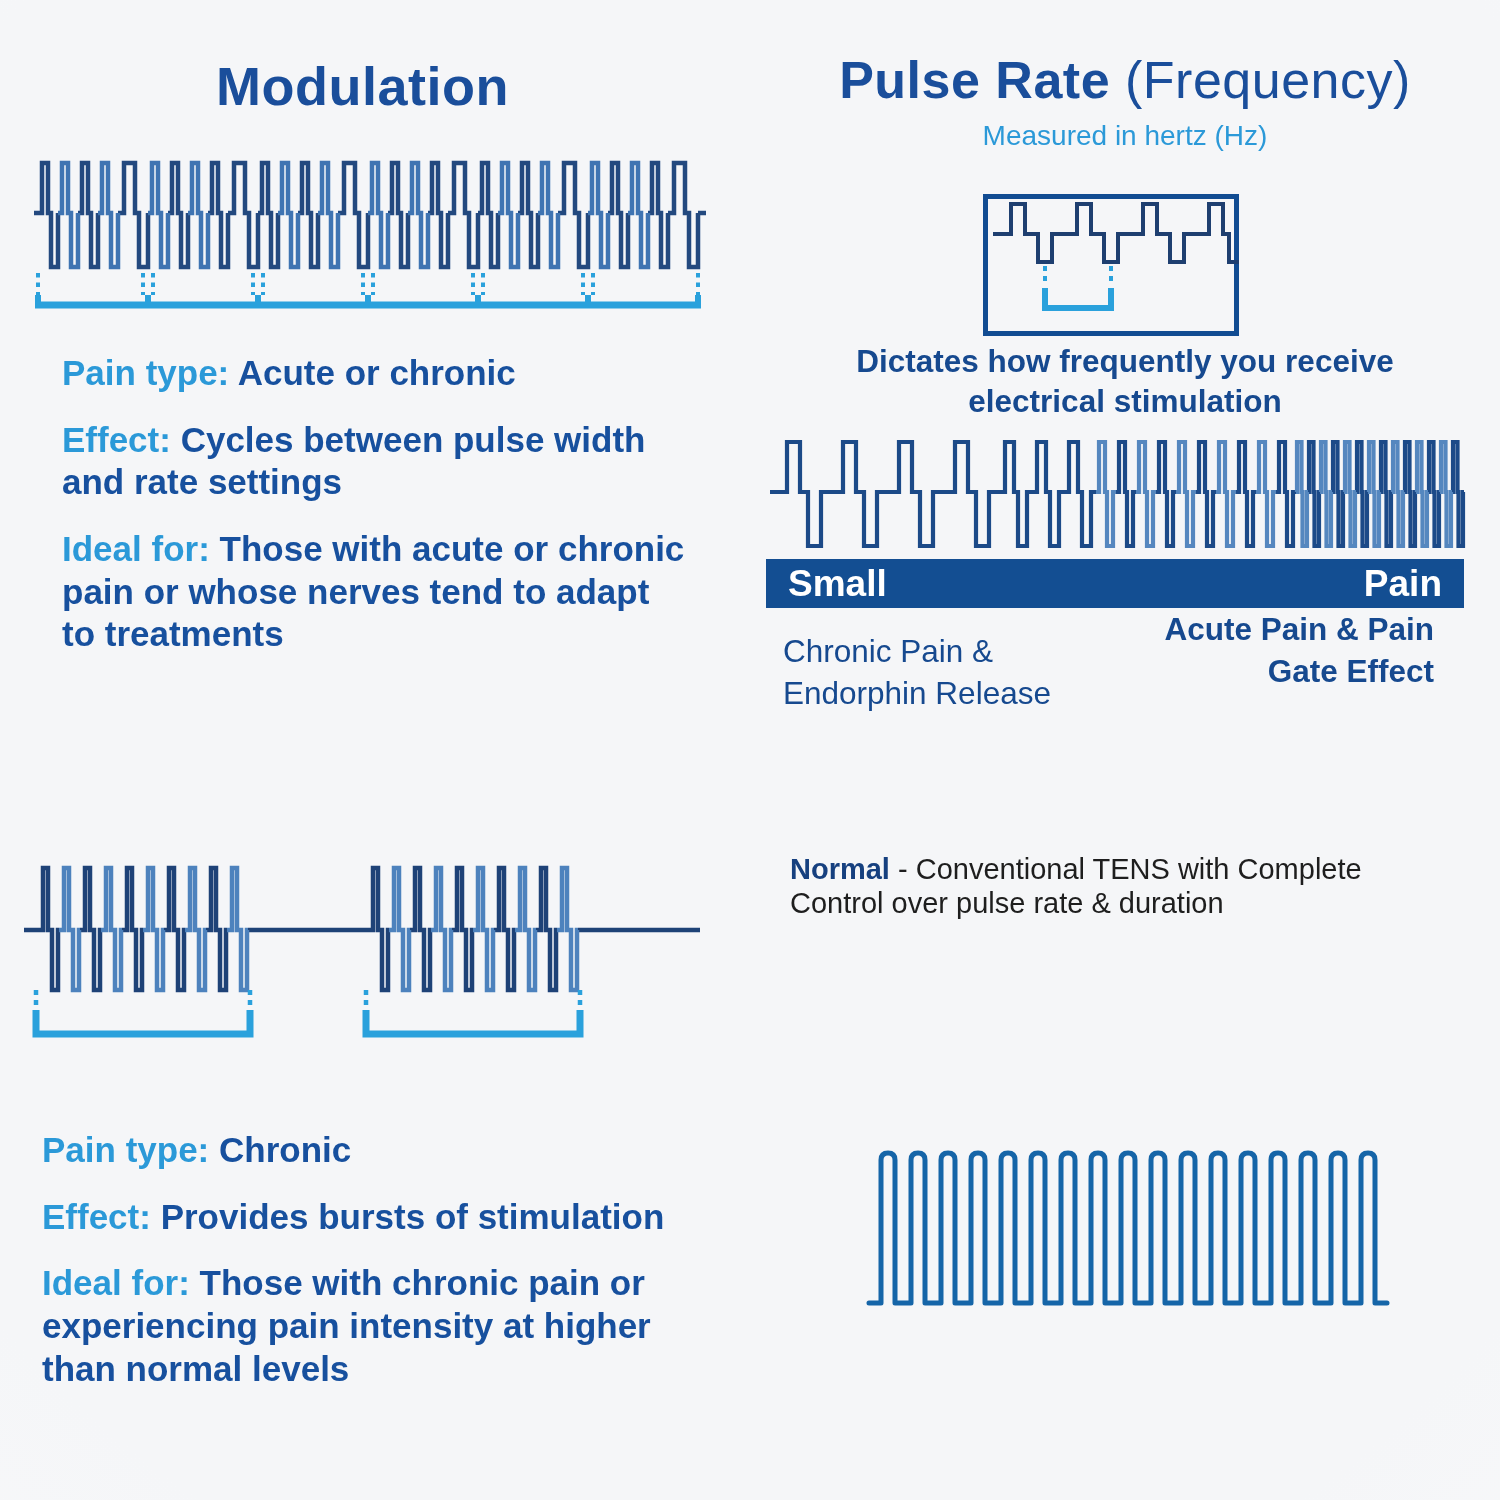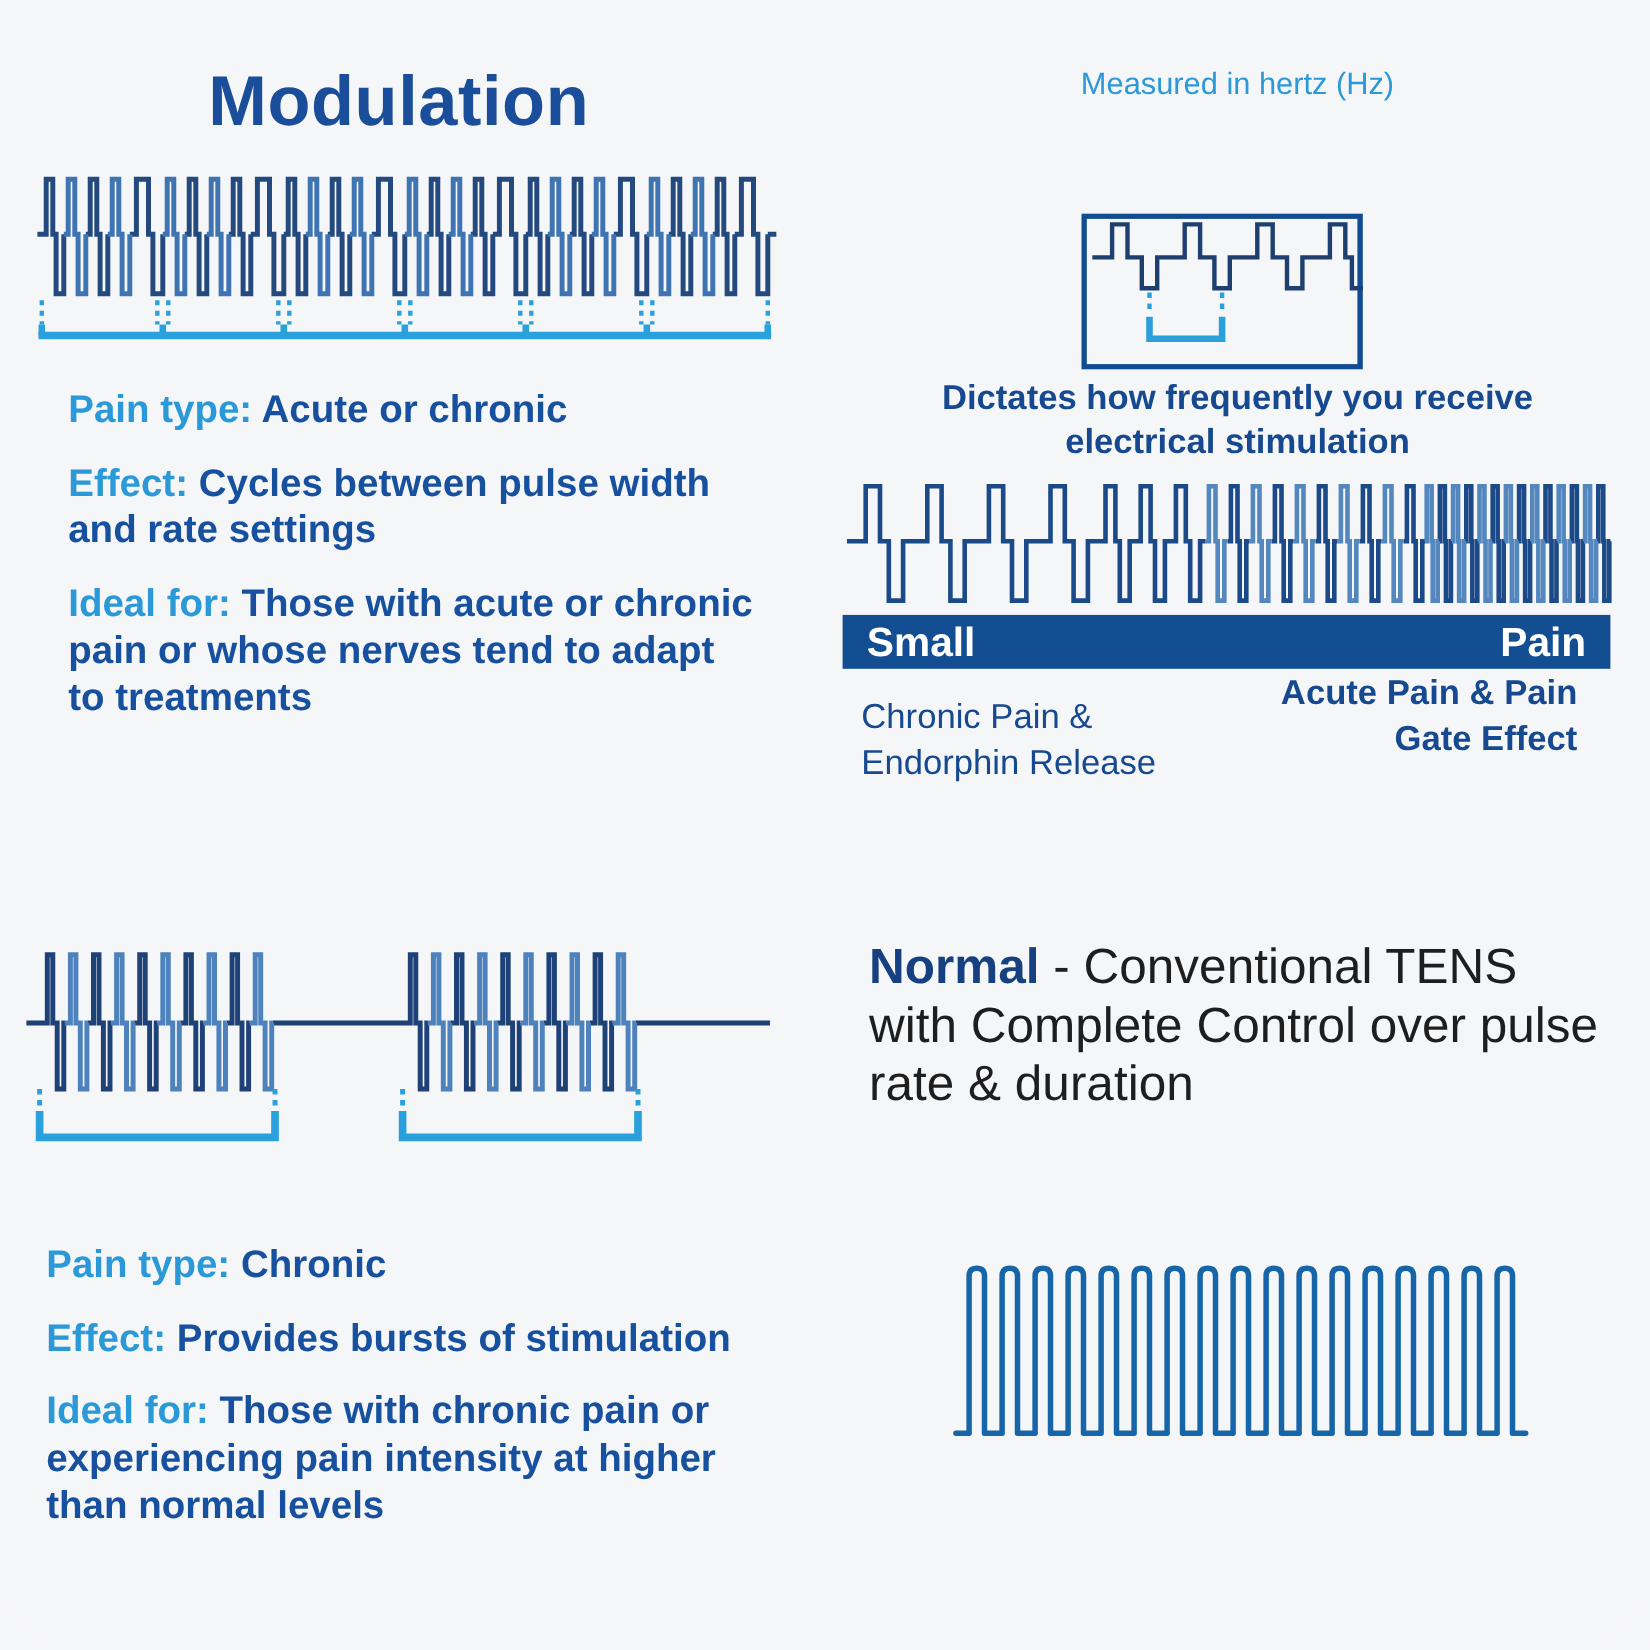--- a/index.html
+++ b/index.html
@@ -7,21 +7,21 @@
     width:1500px;height:1500px;
     font-family:"Liberation Sans","DejaVu Sans",sans-serif;
   }
   .canvas{
     position:relative;width:1500px;height:1500px;overflow:hidden;
     background:radial-gradient(120% 120% at 50% 45%, var(--background) 55%, #fdfdfe 100%);
   }
   svg{position:absolute;}
   .title{
     position:absolute;margin:0;font-weight:bold;color:var(--title_blue);
-    font-size:64px;letter-spacing:.5px;
+    font-size:54px;letter-spacing:.5px;
   }
   .mod-title{left:0;top:55px;width:725px;text-align:center;}
   .burst-title{left:0;top:764px;width:700px;text-align:center;}
   .right-head{
     position:absolute;left:755px;top:50px;width:740px;text-align:center;
     color:var(--title_blue);
   }
   .right-head h1{margin:0;font-size:52px;font-weight:bold;letter-spacing:.5px;}
   .right-head .paren{font-weight:400;}
   .subtitle{margin-top:10px;font-size:28px;font-weight:400;color:var(--label_blue);}
@@ -45,21 +45,21 @@
   .cap-left{
     position:absolute;left:783px;top:631px;
     font-size:31.5px;font-weight:normal;color:var(--caption_blue);line-height:1.32;
   }
   .cap-right{
     position:absolute;left:1040px;top:609px;width:394px;text-align:right;
     font-size:31.5px;font-weight:bold;color:var(--caption_blue);line-height:1.32;
   }
   .normal-para{
     position:absolute;left:790px;top:852px;width:670px;margin:0;
-    font-size:45px;line-height:1.18;color:var(--text_black);
+    font-size:29px;line-height:1.18;color:var(--text_black);
   }
   .normal-lead{color:var(--normal_lead);font-weight:bold;}
 </style>
 </head>
 <body>
 
 <div class="canvas">
 
   <h1 class="title mod-title">Modulation</h1>
   <svg id="wave-modulation" viewBox="0 0 676 162" width="676" height="162" style="left: 30px; top: 155px;">
@@ -86,20 +86,21 @@
       <line x1="668" y1="140" x2="668" y2="150" stroke="#2aa1dc" stroke-width="6"></line>
       <line x1="668" y1="118" x2="668" y2="140" stroke="#2aa1dc" stroke-width="4" stroke-dasharray="4.5 5"></line>
     </svg>
   <div class="bullets mod-bullets">
     <p class="bullet"><span class="lbl">Pain type:</span> <span class="val">Acute or chronic</span></p>
     <p class="bullet"><span class="lbl">Effect:</span> <span class="val">Cycles between pulse width and rate settings</span></p>
     <p class="bullet"><span class="lbl">Ideal for:</span> <span class="val">Those with acute or chronic pain or whose nerves tend to adapt to treatments</span></p>
   </div>
 
   <div class="right-head">
+    <h1><span>Pulse Rate</span> <span class="paren">(Frequency)</span></h1>
     <div class="subtitle">Measured in hertz (Hz)</div>
   </div>
   <svg id="wave-box" viewBox="0 0 256 142" width="256" height="142" style="left: 983px; top: 194px;">
       <rect x="2.5" y="2.5" width="251" height="137" fill="none" stroke="#114c92" stroke-width="5"></rect>
       <path d="M 10 40 h 6 M 16 40 h 12 v -30 h 14 v 30 h 13 v 28 h 14 v -28 h 13 M 82 40 h 12 v -30 h 14 v 30 h 13 v 28 h 14 v -28 h 13 M 148 40 h 12 v -30 h 14 v 30 h 13 v 28 h 14 v -28 h 13 M 214 40 h 12 v -30 h 14 v 30 h 6 v 28 h 14 v -28 h 0" fill="none" stroke="#1e3f70" stroke-width="4"></path>
       <line x1="62" y1="72" x2="62" y2="92" stroke="#2aa1dc" stroke-width="4" stroke-dasharray="5 5"></line>
       <line x1="128" y1="72" x2="128" y2="92" stroke="#2aa1dc" stroke-width="4" stroke-dasharray="5 5"></line>
       <path d="M 62 94 V 114 H 128 V 94" stroke="#2aa1dc" stroke-width="6" fill="none"></path>
     </svg>
   <div class="box-caption"><span>Dictates how frequently you receive electrical stimulation</span></div>

